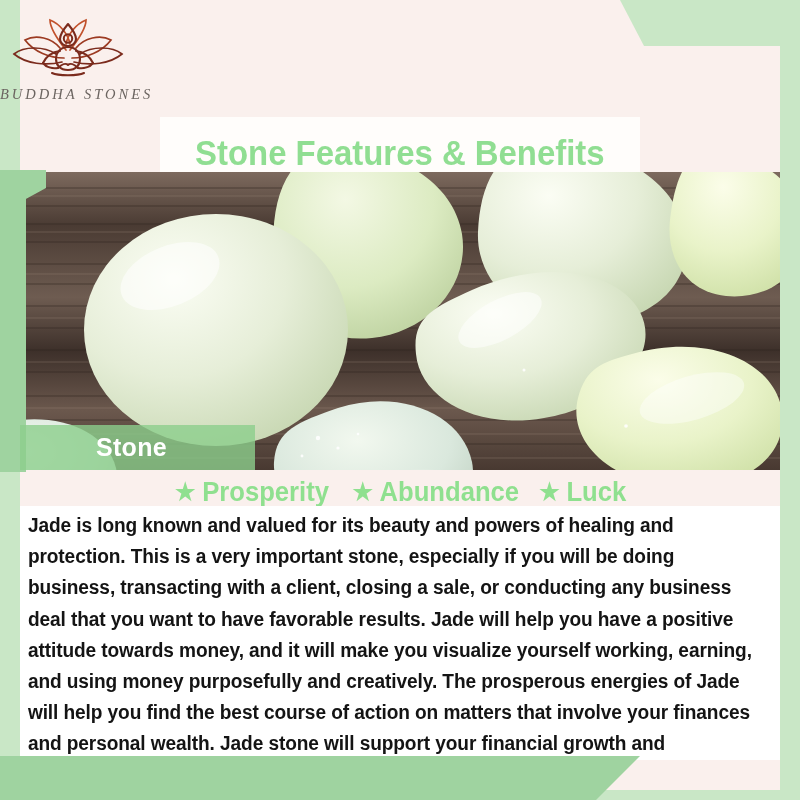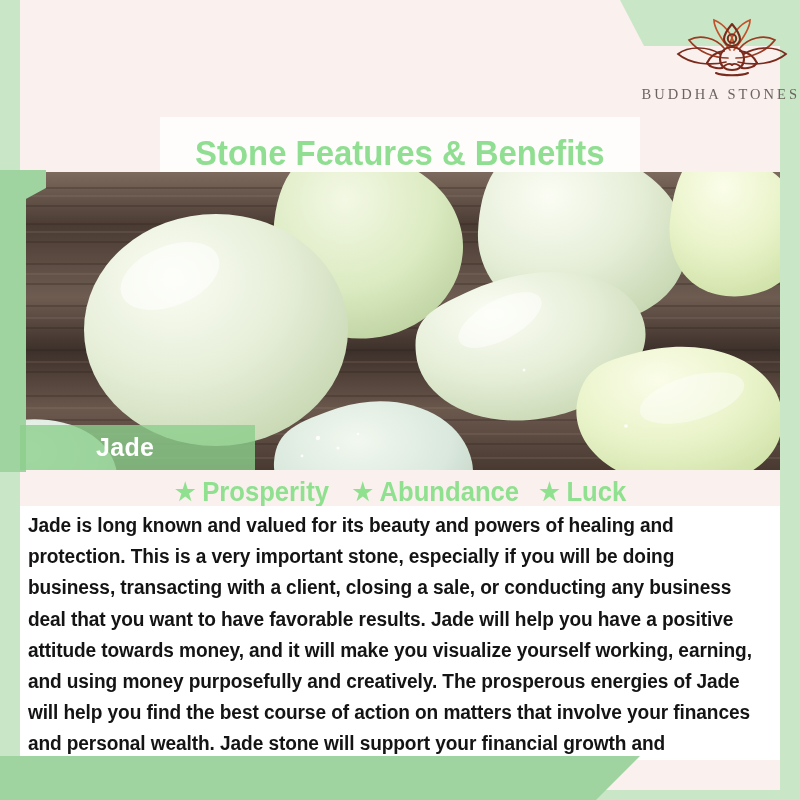--- a/index.html
+++ b/index.html
@@ -39,21 +39,21 @@
 
   
   .panel{
     position:absolute;left:20px;top:0;width:760px;height:790px;
     background:#faf0ed;
   }
 
   
   .logo-wrap{
     position:absolute;left:0;top:18px;width:800px;height:96px;
-    display:flex;flex-direction:column;align-items:flex-end;justify-content:flex-start;
+    display:flex;flex-direction:column;align-items:flex-start;justify-content:flex-start;font-style:italic;
   }
   .logo-mark{width:136px;height:66px;display:block;}
   .logo-word{
     margin-top:2px;
     font-family:"Liberation Serif","DejaVu Serif",serif;
     font-size:14.5px;letter-spacing:3.0px;color:#6b6460;font-weight:400;
     white-space:nowrap;
   }
 
   
@@ -232,21 +232,21 @@
         <circle cx="606" cy="254" r="1.8"></circle>
           <circle cx="504" cy="198" r="1.5"></circle>
       </g>
     </svg>
   </div>
 
   <div class="band-left"></div>
   <div class="band-left2"></div>
 
   <div class="jade-label">
-    <span>Jade</span>
+    <span>Stone</span>
   </div>
 
   <div class="benefits">
     <span class="benefit">
       <span class="star">★</span>
       <span>Prosperity</span>
     </span>
     <span class="benefit">
       <span class="star">★</span>
       <span>Abundance</span>

